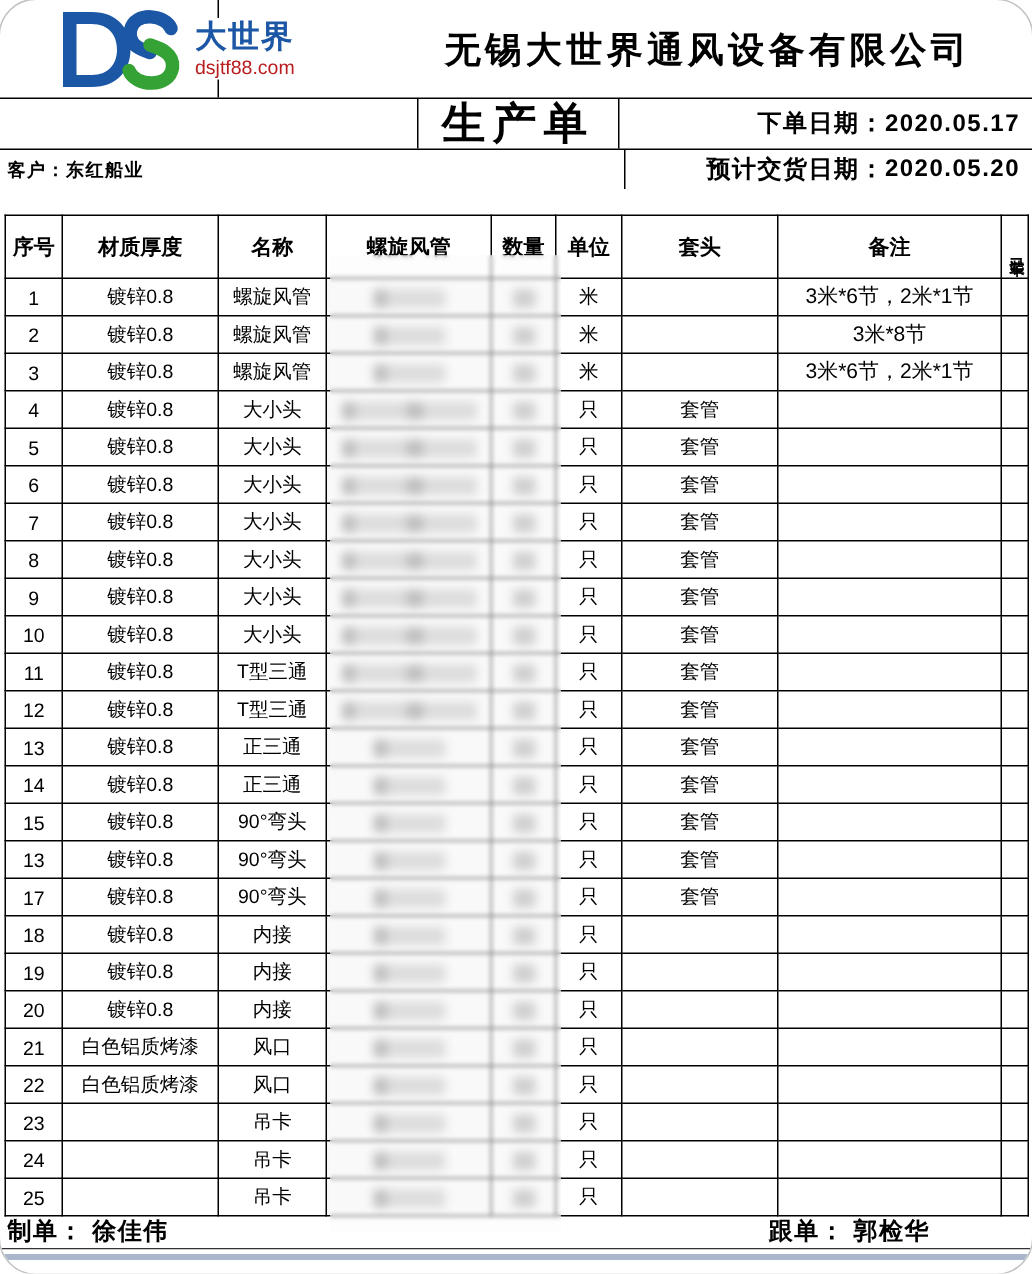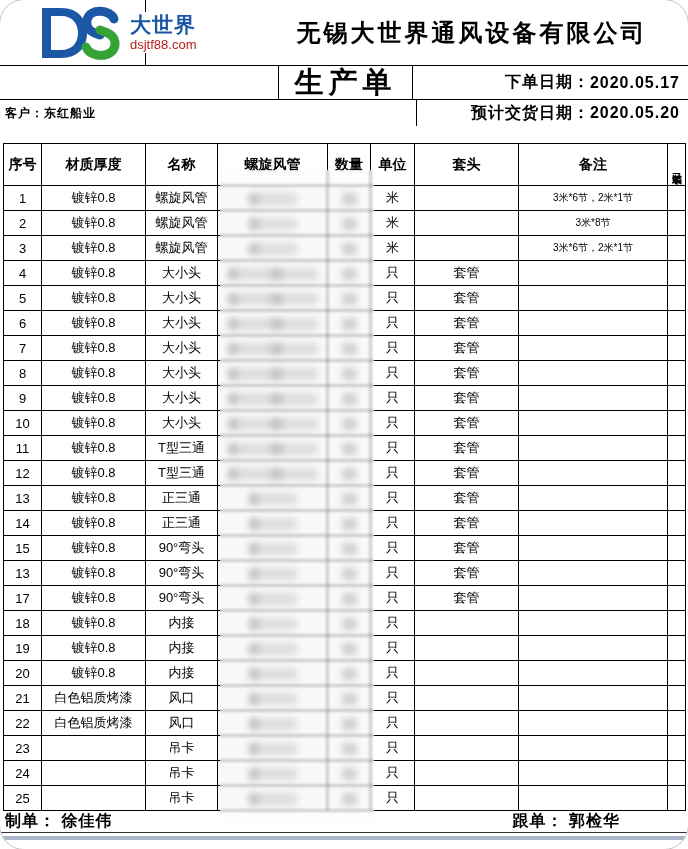--- a/index.html
+++ b/index.html
@@ -29,21 +29,21 @@
   .b3-right{flex:1;border-left:1px solid #000;display:flex;align-items:center;
             justify-content:flex-end;padding-right:8px;font-size:16px;font-weight:bold;letter-spacing:1px;}
   
   table{border-collapse:collapse;table-layout:fixed;width:682px;margin-left:3px;margin-top:17px;}
   th,td{border:1px solid #000;text-align:center;vertical-align:middle;overflow:hidden;
         white-space:nowrap;padding:0 1px;box-sizing:border-box;}
   thead th{height:42px;font-size:14px;font-weight:bold;}
   tbody td{height:25px;font-size:13px;font-weight:500;}
   th.v-head{font-size:10px;font-weight:bold;padding:1px 0;}
   th.v-head span{writing-mode:vertical-rl;text-orientation:upright;letter-spacing:1px;line-height:1;}
-  td.c-remark{font-size:10px;}
+  td.c-remark{font-size:14px;}
   td.c-spec,td.c-qty{background:#f8f8f8;}
   
   .blob{display:inline-block;height:12px;border-radius:2px;filter:blur(3px);vertical-align:middle;}
   .blob.single{width:48px;background:linear-gradient(90deg,#8d8d8d 0 9px,#c3c3c3 9px 100%);}
   .blob.double{width:90px;background:linear-gradient(90deg,#8d8d8d 0 9px,#c3c3c3 9px 41px,#8d8d8d 45px 54px,#c3c3c3 54px 100%);}
   .blob.qty{width:15px;background:#ababab;}
   .redaction-overlay{position:absolute;left:220px;top:170px;width:154px;height:651px;
        background:rgba(250,250,250,0.45);backdrop-filter:blur(1.5px);pointer-events:none;z-index:3;}
   
   .footer-band{height:22px;display:flex;align-items:center;justify-content:space-between;

